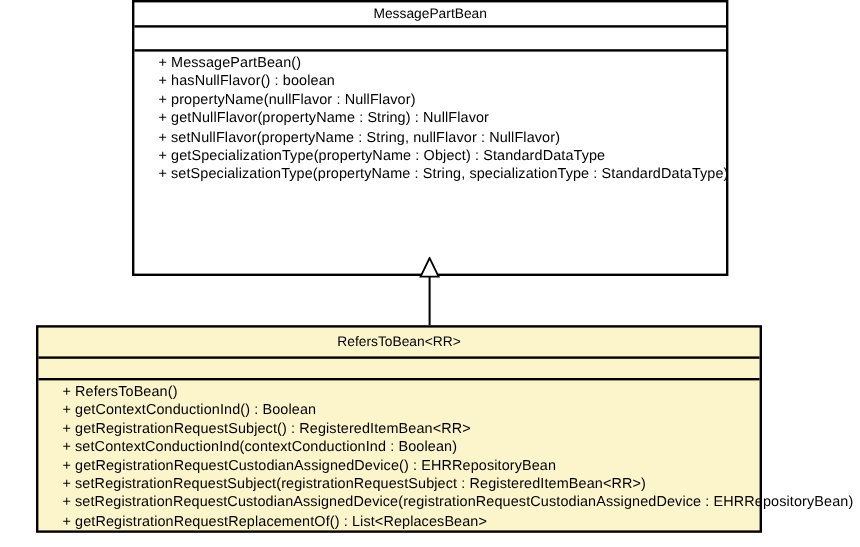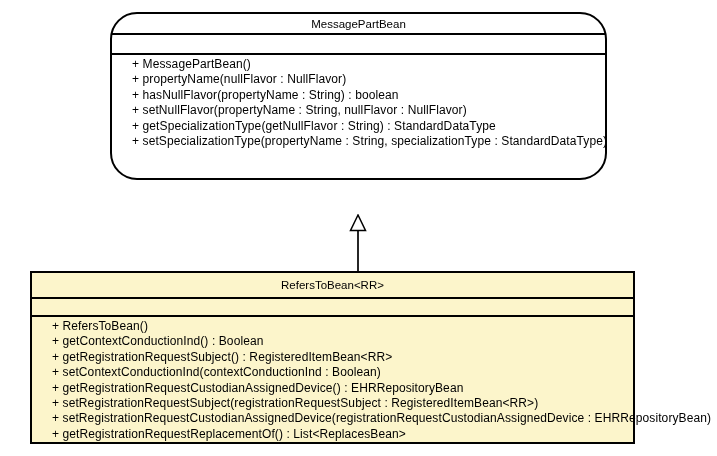--- a/index.html
+++ b/index.html
@@ -52,37 +52,38 @@
   .uml-methods .method-line {
     line-height: 15.4px;
     white-space: nowrap;
     letter-spacing: 0.1px;
   }
   .connector {
     position: absolute;
     left: 341px;
     top: 214px;
   }
-  #class-super { left: 110px; top: 12px;  width: 497px; height: 168px; border-radius: 27px; }
+  #class-super { left: 110px; top: 0;  width: 497px; height: 230px; }
   #class-sub   { left: 30px;  top: 271px; width: 605px; height: 173px; }
 </style>
 </head>
 <body>
 
 <div class="canvas">
 
   <div id="class-super" class="uml-class superclass">
     <div class="uml-title">MessagePartBean</div>
     <div class="uml-attrs"></div>
     <div class="uml-methods">
         <div class="method-line">+ MessagePartBean()</div>
+        <div class="method-line">+ hasNullFlavor() : boolean</div>
         <div class="method-line">+ propertyName(nullFlavor : NullFlavor)</div>
-        <div class="method-line">+ hasNullFlavor(propertyName : String) : boolean</div>
+        <div class="method-line">+ getNullFlavor(propertyName : String) : NullFlavor</div>
         <div class="method-line">+ setNullFlavor(propertyName : String, nullFlavor : NullFlavor)</div>
-        <div class="method-line">+ getSpecializationType(getNullFlavor : String) : StandardDataType</div>
+        <div class="method-line">+ getSpecializationType(propertyName : Object) : StandardDataType</div>
         <div class="method-line">+ setSpecializationType(propertyName : String, specializationType : StandardDataType)</div>
       </div>
   </div>
 
   <svg class="connector" width="34" height="59" viewBox="0 0 34 59">
     <line x1="17" y1="16" x2="17" y2="58" stroke="#000000" stroke-width="1.7"></line>
     <polygon points="17,1 9.5,16.5 24.5,16.5" fill="#ffffff" stroke="#000000" stroke-width="1.5"></polygon>
   </svg>
 
   <div id="class-sub" class="uml-class subclass">

